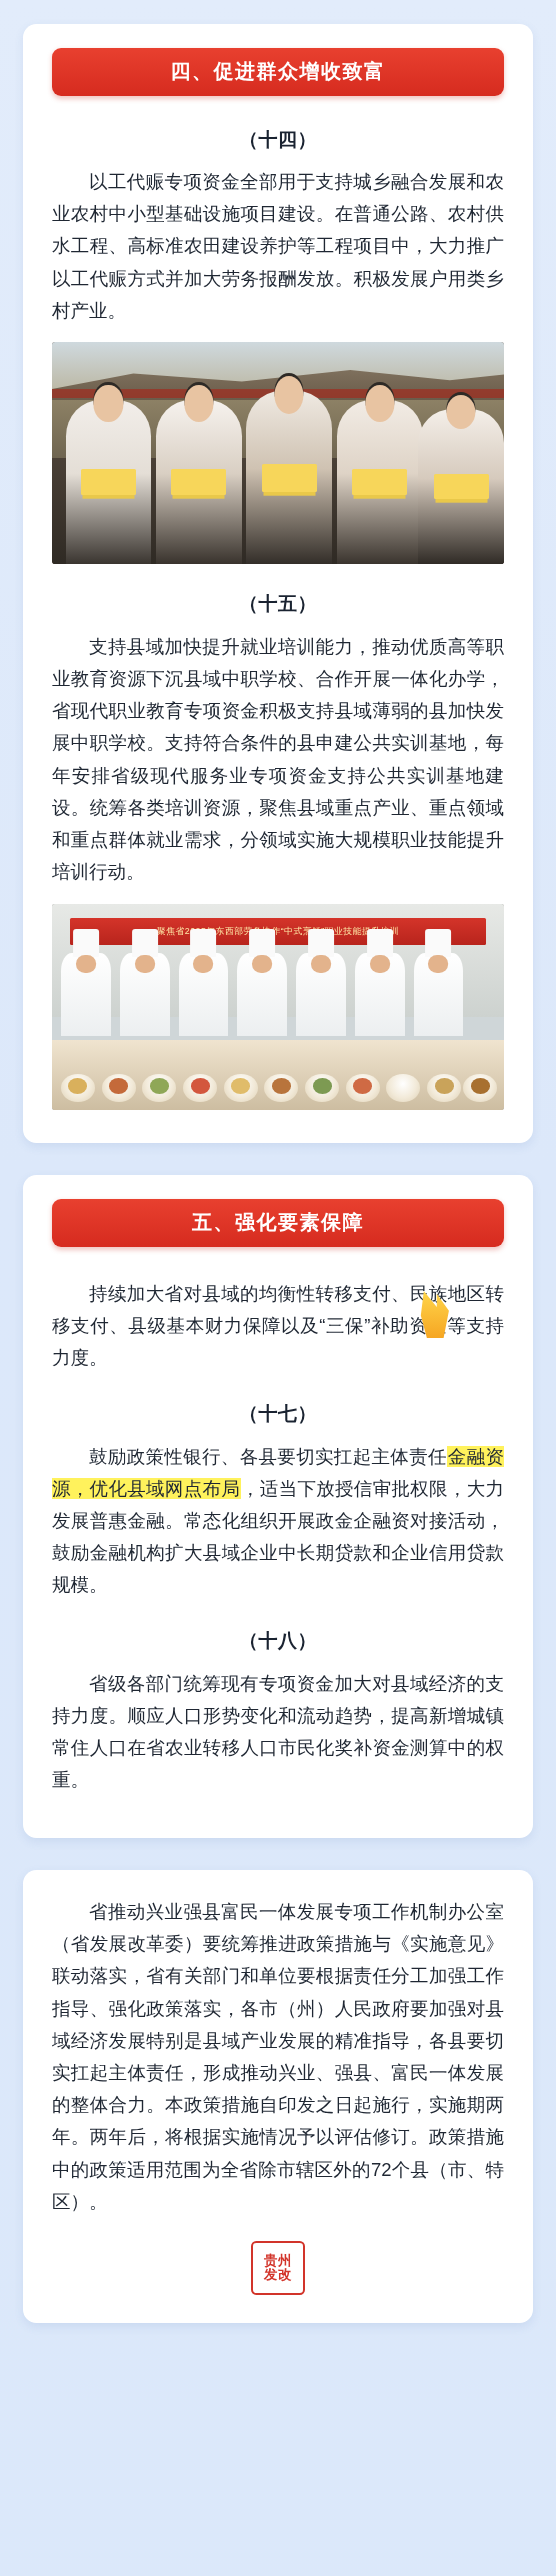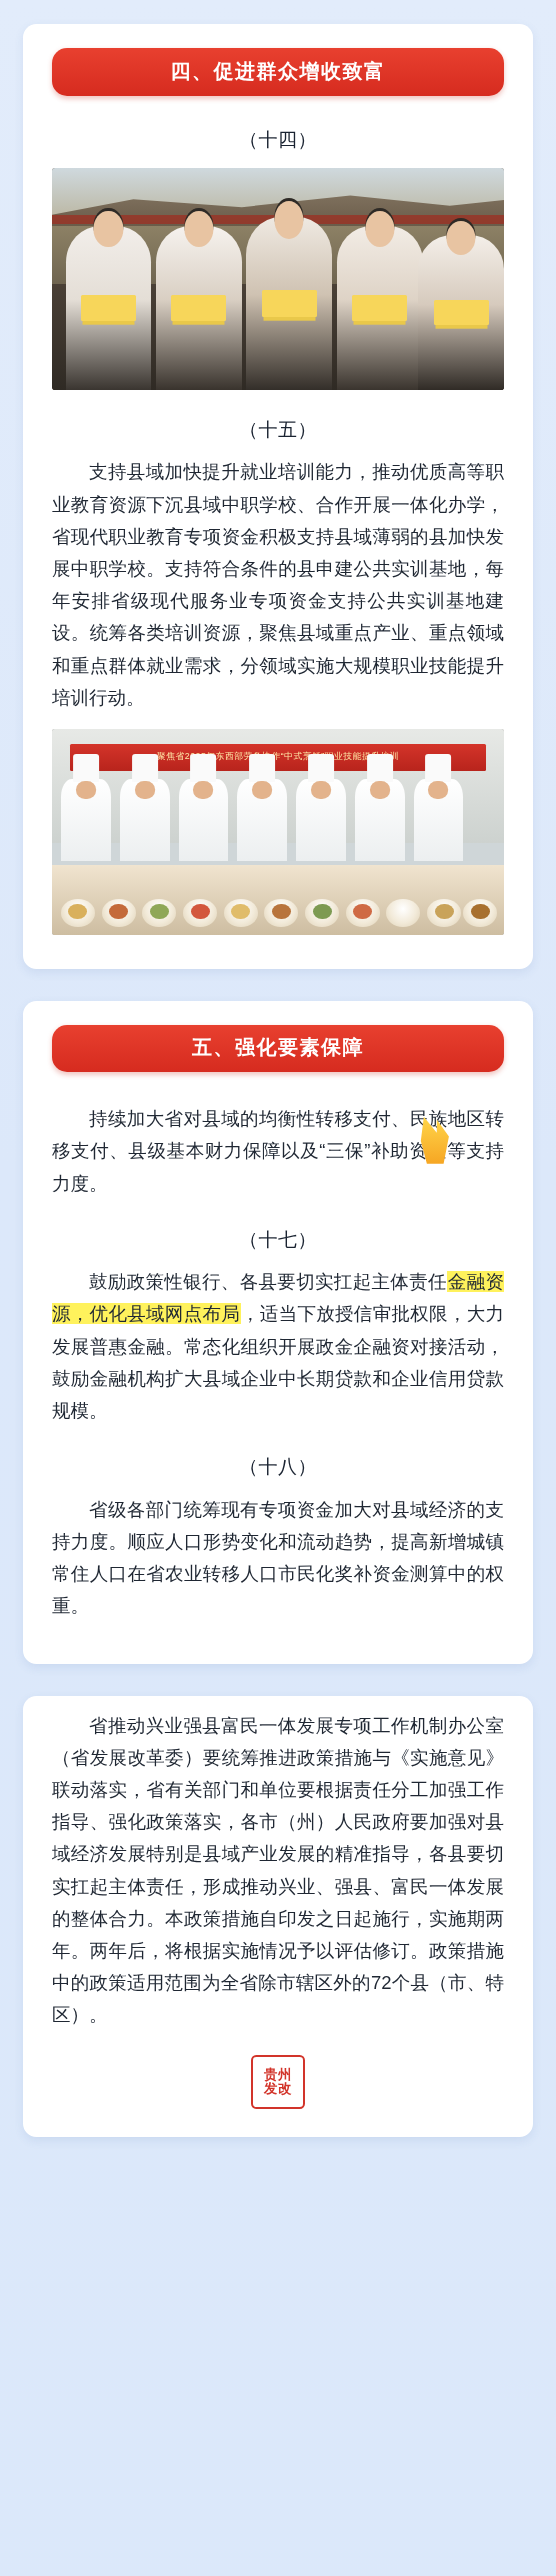--- a/index.html
+++ b/index.html
@@ -21,33 +21,33 @@
     border-radius: 13.4px;
     box-shadow: 0 3.1px 9.3px rgba(60, 100, 170, 0.10);
     margin-bottom: 32px;
     padding: 0 0 28px 0;
     overflow: hidden;
   }
   .card:last-child { margin-bottom: 0; }
   .section-banner {
     margin: 24px 29px 31px 29px;
     background: linear-gradient(180deg, #e8402f 0%, #d62b1f 100%);
-    border-radius: 15px;
+    border-radius: 9px;
     text-align: center;
     color: #ffffff;
     font-size: 20px;
     letter-spacing: 1.5px;
     font-weight: bold;
     padding: 9.8px 5.2px 10.8px 5.2px;
     box-shadow: 0 2.1px 5.2px rgba(200, 50, 35, 0.28);
   }
   .subhead {
     text-align: center;
     font-size: 19px;
-    font-weight: normal;
+    font-weight: bold;
     color: #1a2331;
     margin: 27px 0 13.4px 0;
     letter-spacing: 0.5px;
   }
   .para {
     font-size: 18.5px;
     line-height: 1.74;
     text-align: justify;
     text-justify: inter-ideograph;
     color: #1f2733;
@@ -209,20 +209,21 @@
 <body>
 
 <div class="page">
 
   <div class="card">
 
     <div class="section-banner">四、促进群众增收致富</div>
 
     <div class="subhead">（十四）</div>
 
+    <div class="para">以工代赈专项资金全部用于支持城乡融合发展和农业农村中小型基础设施项目建设。在普通公路、农村供水工程、高标准农田建设养护等工程项目中，大力推广以工代赈方式并加大劳务报酬发放。积极发展户用类乡村产业。</div>
 
     <div class="figure">
       <div class="photo1">
         <div class="p1-sky"></div>
         <div class="p1-roof"></div>
         <div class="p1-bldg"></div>
         <div class="p1-red-trim"></div>
         <div class="p1-ground"></div>
         <div class="p1-person p1-p1"></div>
         <div class="p1-person p1-p2"></div>
@@ -308,21 +309,21 @@
 
     <div class="subhead">（十八）</div>
 
     <div class="para">省级各部门统筹现有专项资金加大对县域经济的支持力度。顺应人口形势变化和流动趋势，提高新增城镇常住人口在省农业转移人口市民化奖补资金测算中的权重。</div>
 
 
 
   </div>
 
   <div class="card">
-    <div class="para" style="margin-top:14px;">省推动兴业强县富民一体发展专项工作机制办公室（省发展改革委）要统筹推进政策措施与《实施意见》联动落实，省有关部门和单位要根据责任分工加强工作指导、强化政策落实，各市（州）人民政府要加强对县域经济发展特别是县域产业发展的精准指导，各县要切实扛起主体责任，形成推动兴业、强县、富民一体发展的整体合力。本政策措施自印发之日起施行，实施期两年。两年后，将根据实施情况予以评估修订。政策措施中的政策适用范围为全省除市辖区外的72个县（市、特区）。</div>
+    <div class="para" style="margin-top:26px;">省推动兴业强县富民一体发展专项工作机制办公室（省发展改革委）要统筹推进政策措施与《实施意见》联动落实，省有关部门和单位要根据责任分工加强工作指导、强化政策落实，各市（州）人民政府要加强对县域经济发展特别是县域产业发展的精准指导，各县要切实扛起主体责任，形成推动兴业、强县、富民一体发展的整体合力。本政策措施自印发之日起施行，实施期两年。两年后，将根据实施情况予以评估修订。政策措施中的政策适用范围为全省除市辖区外的72个县（市、特区）。</div>
 
     <div class="seal-wrap">
       <div class="seal">
         <div>
           <span>贵州</span>
           <span>发改</span>
         </div>
       </div>
 
     </div>

